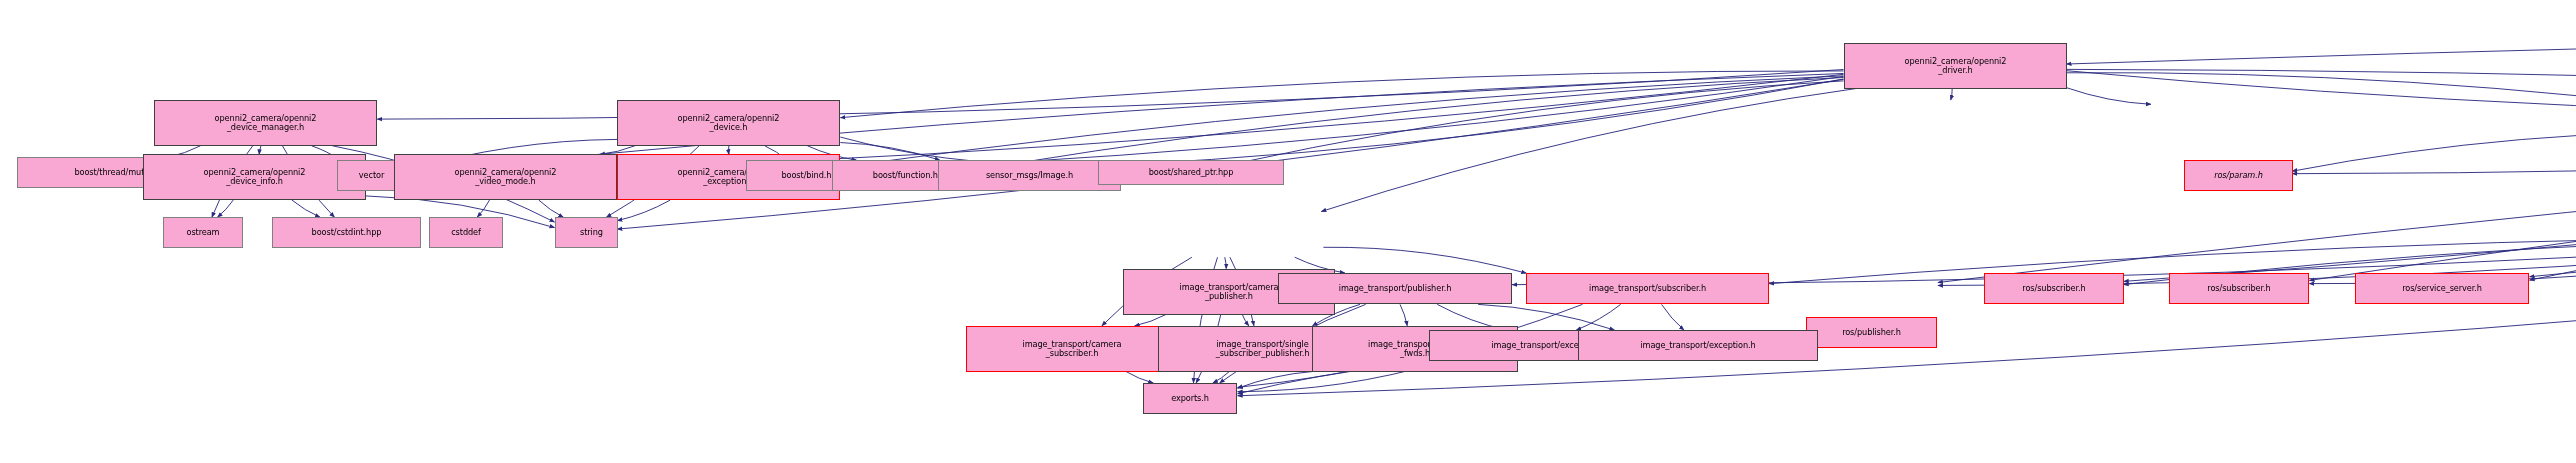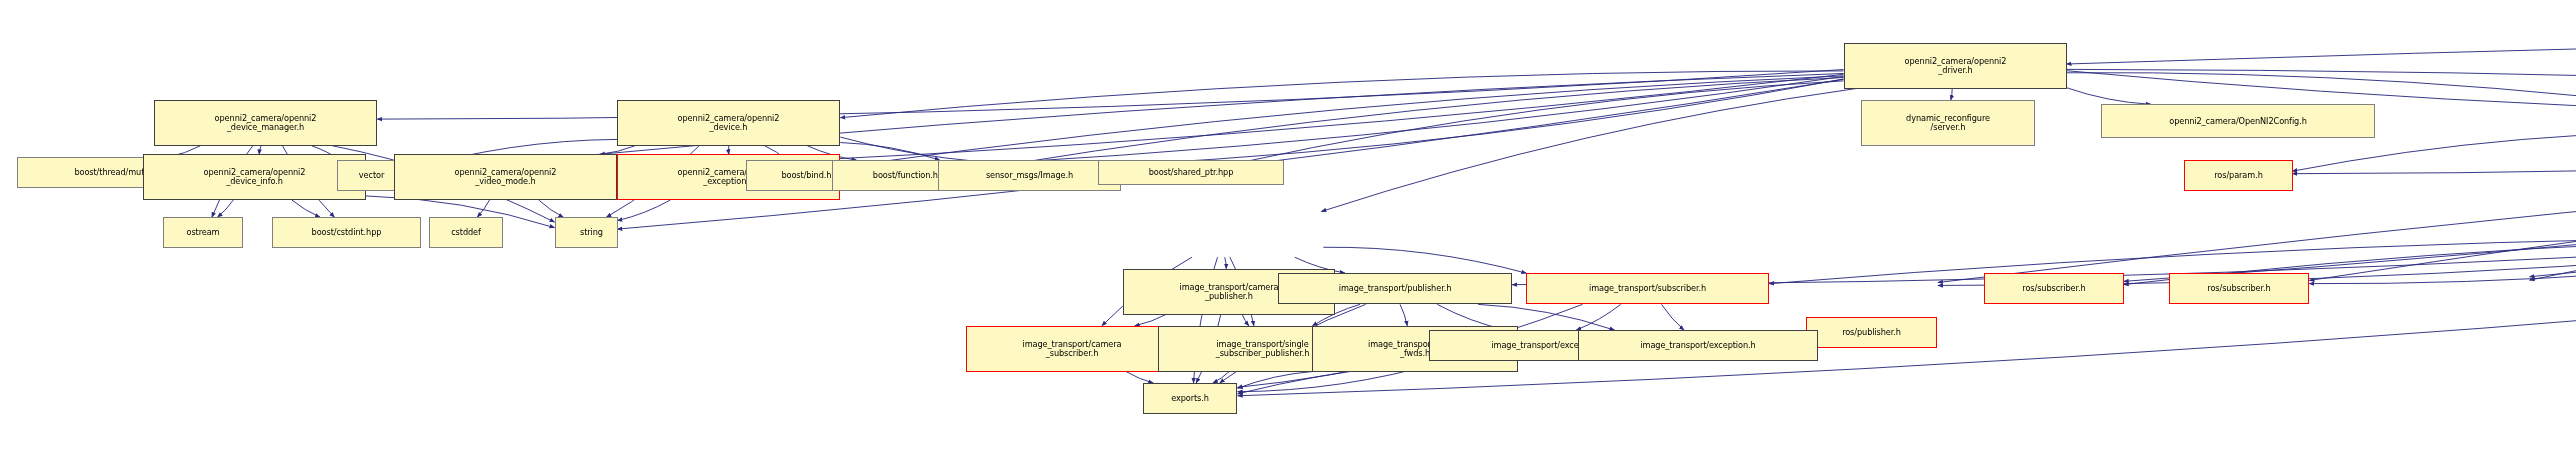--- a/index.html
+++ b/index.html
@@ -15,21 +15,21 @@
   .node{
     position:absolute;
     box-sizing:border-box;
     display:flex;
     align-items:center;
     justify-content:center;
     text-align:center;
     line-height:1.08;
     font-size:8.2px;
     color:#000000;
-    background:#fef9c3;
+    background:#f9a8d4;
     border:0.7px solid #808080;
     padding:0.7px 2.1px;
     white-space:pre-line;
     letter-spacing:-0.1px;
   }
   .node.black{border:1.1px solid #404040;}
   .node.red{border:1.1px solid #ff0000;}
 </style>
 </head>
 <body>
@@ -132,47 +132,45 @@
         <path d="M 4272 419 Q 4458.305555555556 471.98888888888894 4652 471.77777777777777" fill="none" stroke="#2a2a7f" stroke-width="1.3" marker-end="url(#arrow)"></path>
         <path d="M 4056 410.65812650120097 Q 2896.092104964416 516.2302084430569 1732 553.9311449159327" fill="none" stroke="#2a2a7f" stroke-width="1.3" marker-end="url(#arrow)"></path>
       </g>
   </svg>
 <div class="node black" style="left: 1844px; top: 43px; width: 223px; height: 46px;">openni2_camera/openni2
 _driver.h</div>
     <div class="node black" style="left: 154px; top: 100px; width: 223px; height: 46px;">openni2_camera/openni2
 _device_manager.h</div>
     <div class="node black" style="left: 617px; top: 100px; width: 223px; height: 46px;">openni2_camera/openni2
 _device.h</div>
-    <div class="node " style="left: 1861px; top: 100px; width: 174px; height: 46px;">dynamic_reconfigure
-/server.h</div>
-    <div class="node " style="left: 2101px; top: 104px; width: 274px; height: 34px;">openni2_camera/OpenNI2Config.h</div>
     <div class="node " style="left: 17px; top: 157px; width: 212px; height: 31px;">boost/thread/mutex.hpp</div>
     <div class="node black" style="left: 143px; top: 154px; width: 223px; height: 46px;">openni2_camera/openni2
 _device_info.h</div>
     <div class="node " style="left: 337px; top: 160px; width: 69px; height: 31px;">vector</div>
     <div class="node black" style="left: 394px; top: 154px; width: 223px; height: 46px;">openni2_camera/openni2
 _video_mode.h</div>
     <div class="node red" style="left: 617px; top: 154px; width: 223px; height: 46px;">openni2_camera/openni2
 _exception.h</div>
     <div class="node " style="left: 746px; top: 160px; width: 131px; height: 31px;">boost/bind.hpp</div>
     <div class="node " style="left: 832px; top: 160px; width: 157px; height: 31px;">boost/function.hpp</div>
     <div class="node " style="left: 938px; top: 160px; width: 183px; height: 31px;">sensor_msgs/Image.h</div>
     <div class="node " style="left: 1052px; top: 160px; width: 186px; height: 25px; margin-left: 46px;">boost/shared_ptr.hpp</div>
-    <div class="node red" style="left: 2184px; top: 160px; width: 109px; height: 31px;">ros/param.h</div>
+    <div class="node red" style="left: 2184px; top: 160px; width: 109px; height: 31px; font-style: italic;">ros/param.h</div>
     <div class="node " style="left: 163px; top: 217px; width: 80px; height: 31px;">ostream</div>
     <div class="node " style="left: 272px; top: 217px; width: 149px; height: 31px;">boost/cstdint.hpp</div>
     <div class="node " style="left: 429px; top: 217px; width: 74px; height: 31px;">cstddef</div>
     <div class="node " style="left: 555px; top: 217px; width: 63px; height: 31px; padding-left: 12px;">string</div>
     <div class="node black" style="left: 1123px; top: 269px; width: 212px; height: 46px;">image_transport/camera
 _publisher.h</div>
     <div class="node red" style="left: 1526px; top: 273px; width: 243px; height: 31px;">image_transport/subscriber.h</div>
     <div class="node black" style="left: 1278px; top: 273px; width: 234px; height: 31px;">image_transport/publisher.h</div>
     <div class="node red" style="left: 1806px; top: 273px; width: 131px; height: 31px; margin-top: 44px;">ros/publisher.h</div>
     <div class="node red" style="left: 1984px; top: 273px; width: 140px; height: 31px;">ros/subscriber.h</div>
     <div class="node red" style="left: 2169px; top: 273px; width: 140px; height: 31px;">ros/subscriber.h</div>
+    <div class="node red" style="left: 2355px; top: 273px; width: 174px; height: 31px;">ros/service_server.h</div>
     <div class="node red" style="left: 966px; top: 326px; width: 212px; height: 46px;">image_transport/camera
 _subscriber.h</div>
     <div class="node black" style="left: 1158px; top: 326px; width: 209px; height: 46px;">image_transport/single
 _subscriber_publisher.h</div>
     <div class="node black" style="left: 1312px; top: 326px; width: 206px; height: 46px;">image_transport/loader
 _fwds.h</div>
     <div class="node black" style="left: 1429px; top: 330px; width: 240px; height: 31px;">image_transport/exception.h</div>
     <div class="node black" style="left: 1578px; top: 330px; width: 240px; height: 31px;">image_transport/exception.h</div>
     <div class="node black" style="left: 1143px; top: 383px; width: 94px; height: 31px;">exports.h</div>
   </div>

